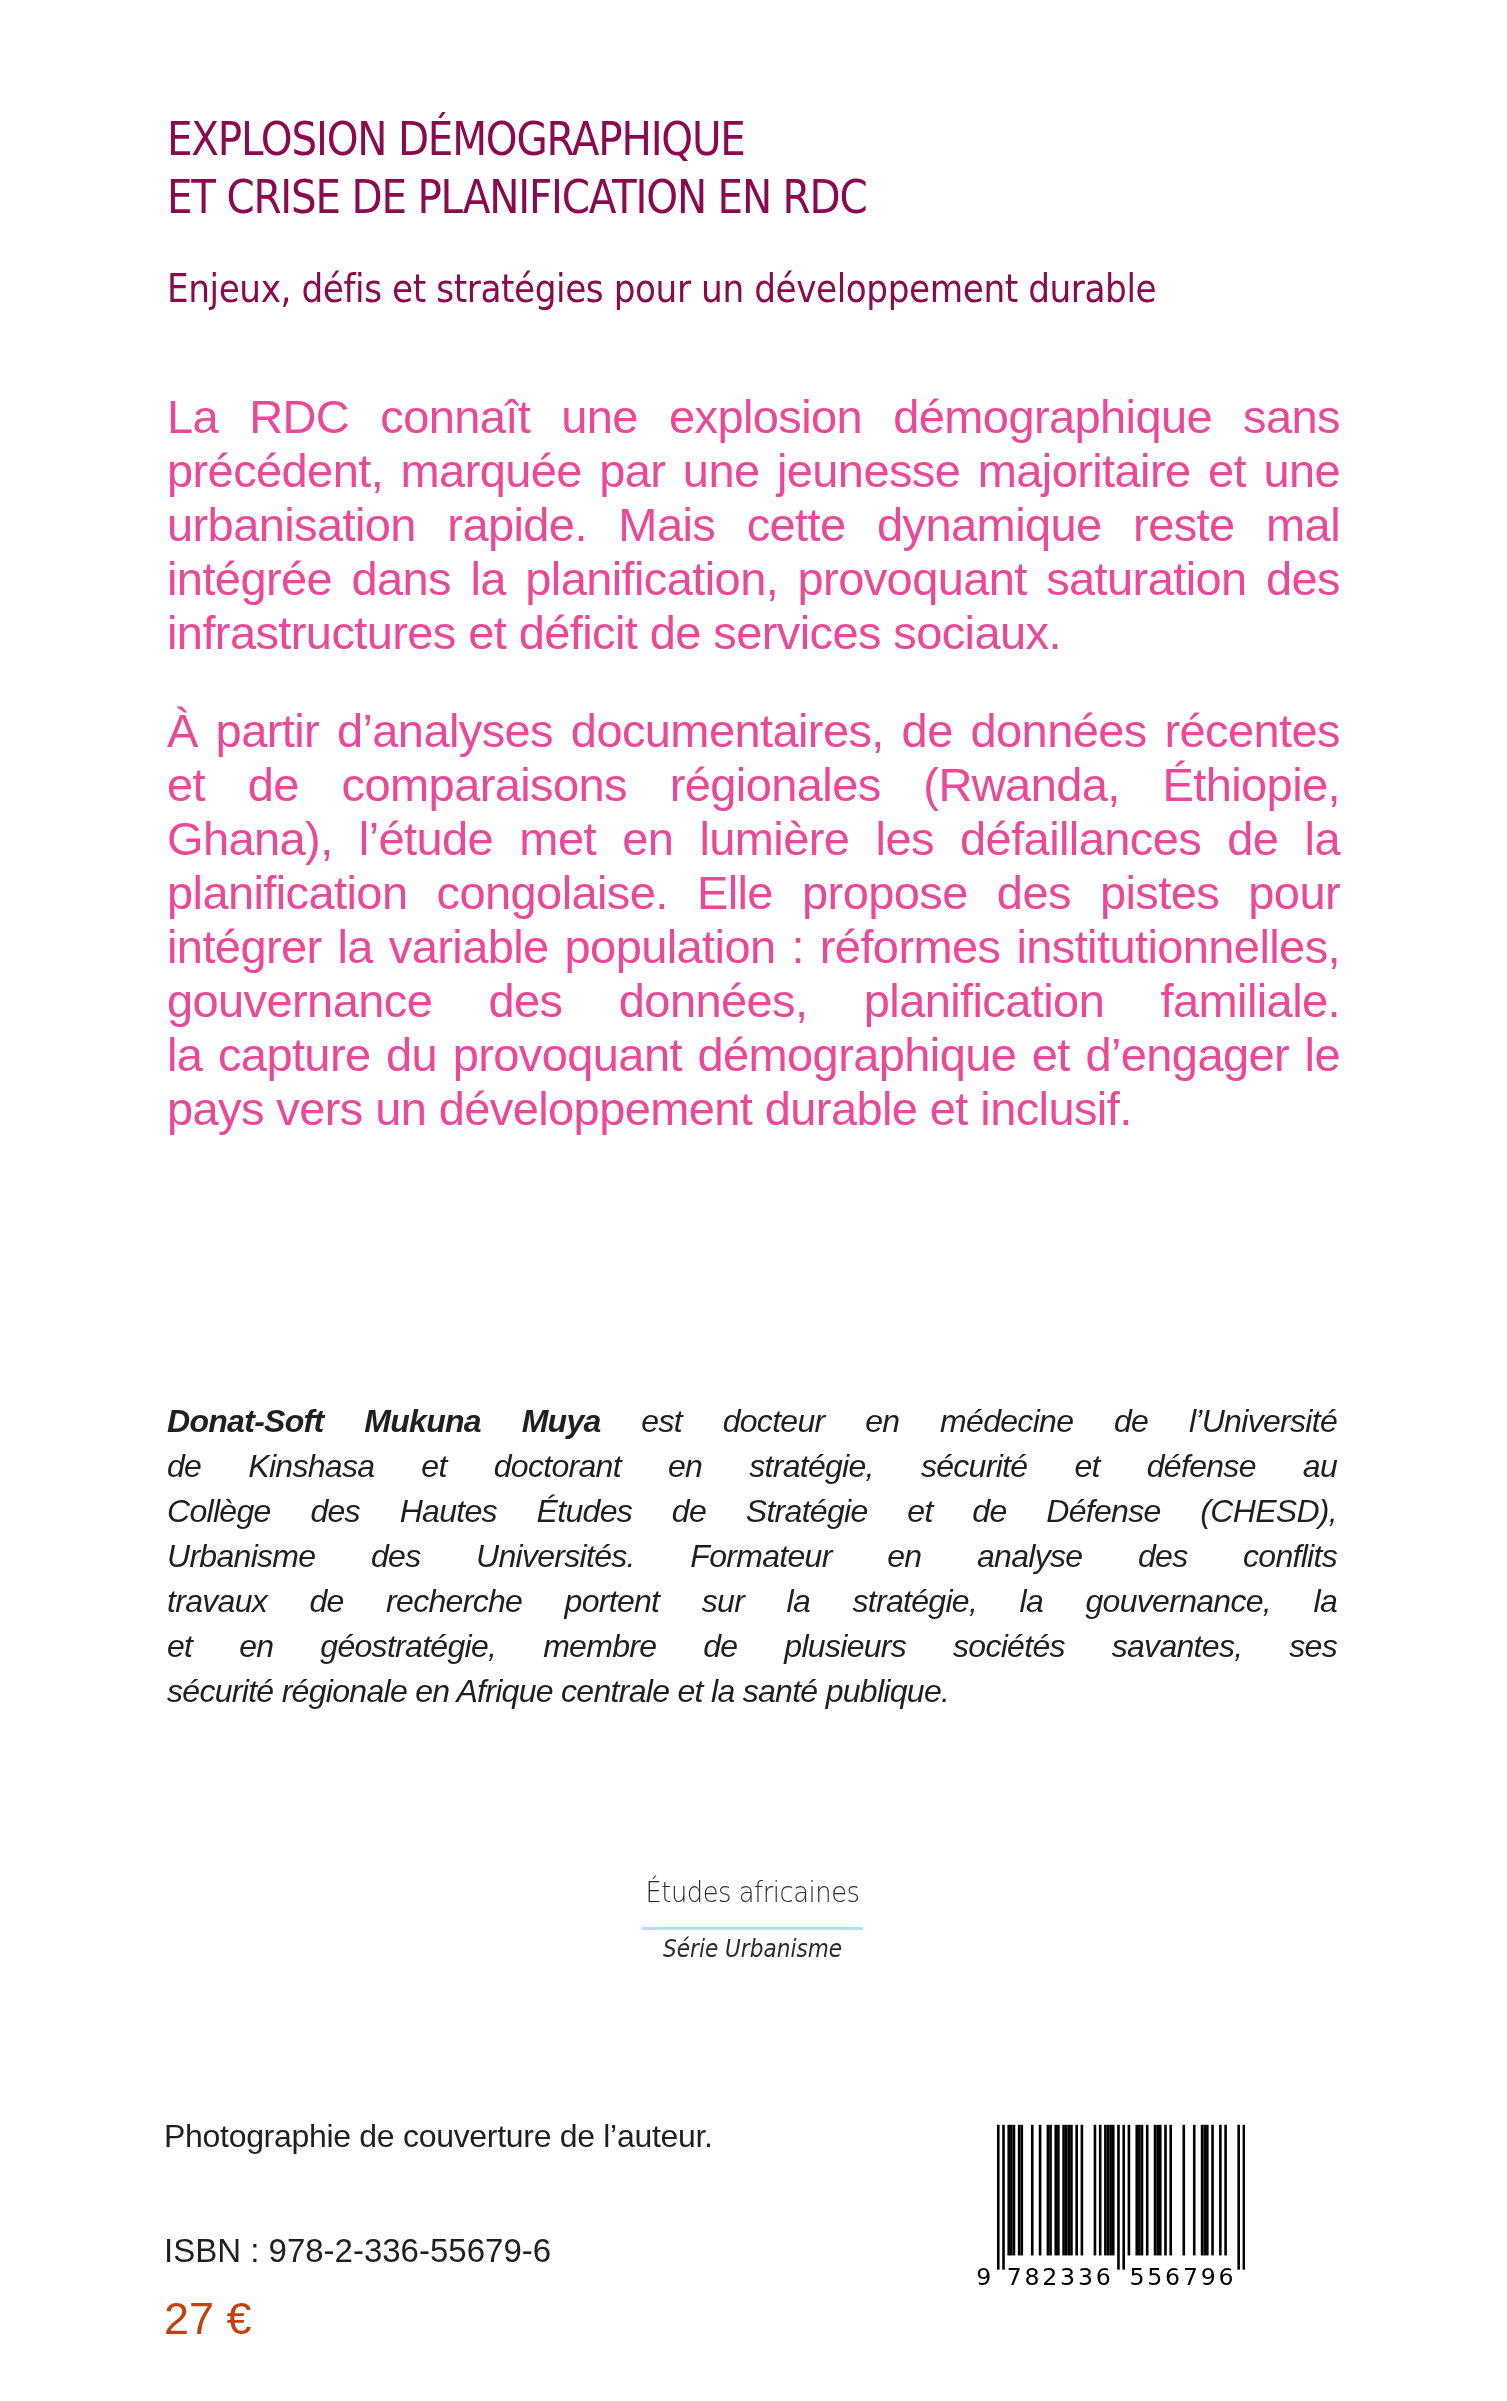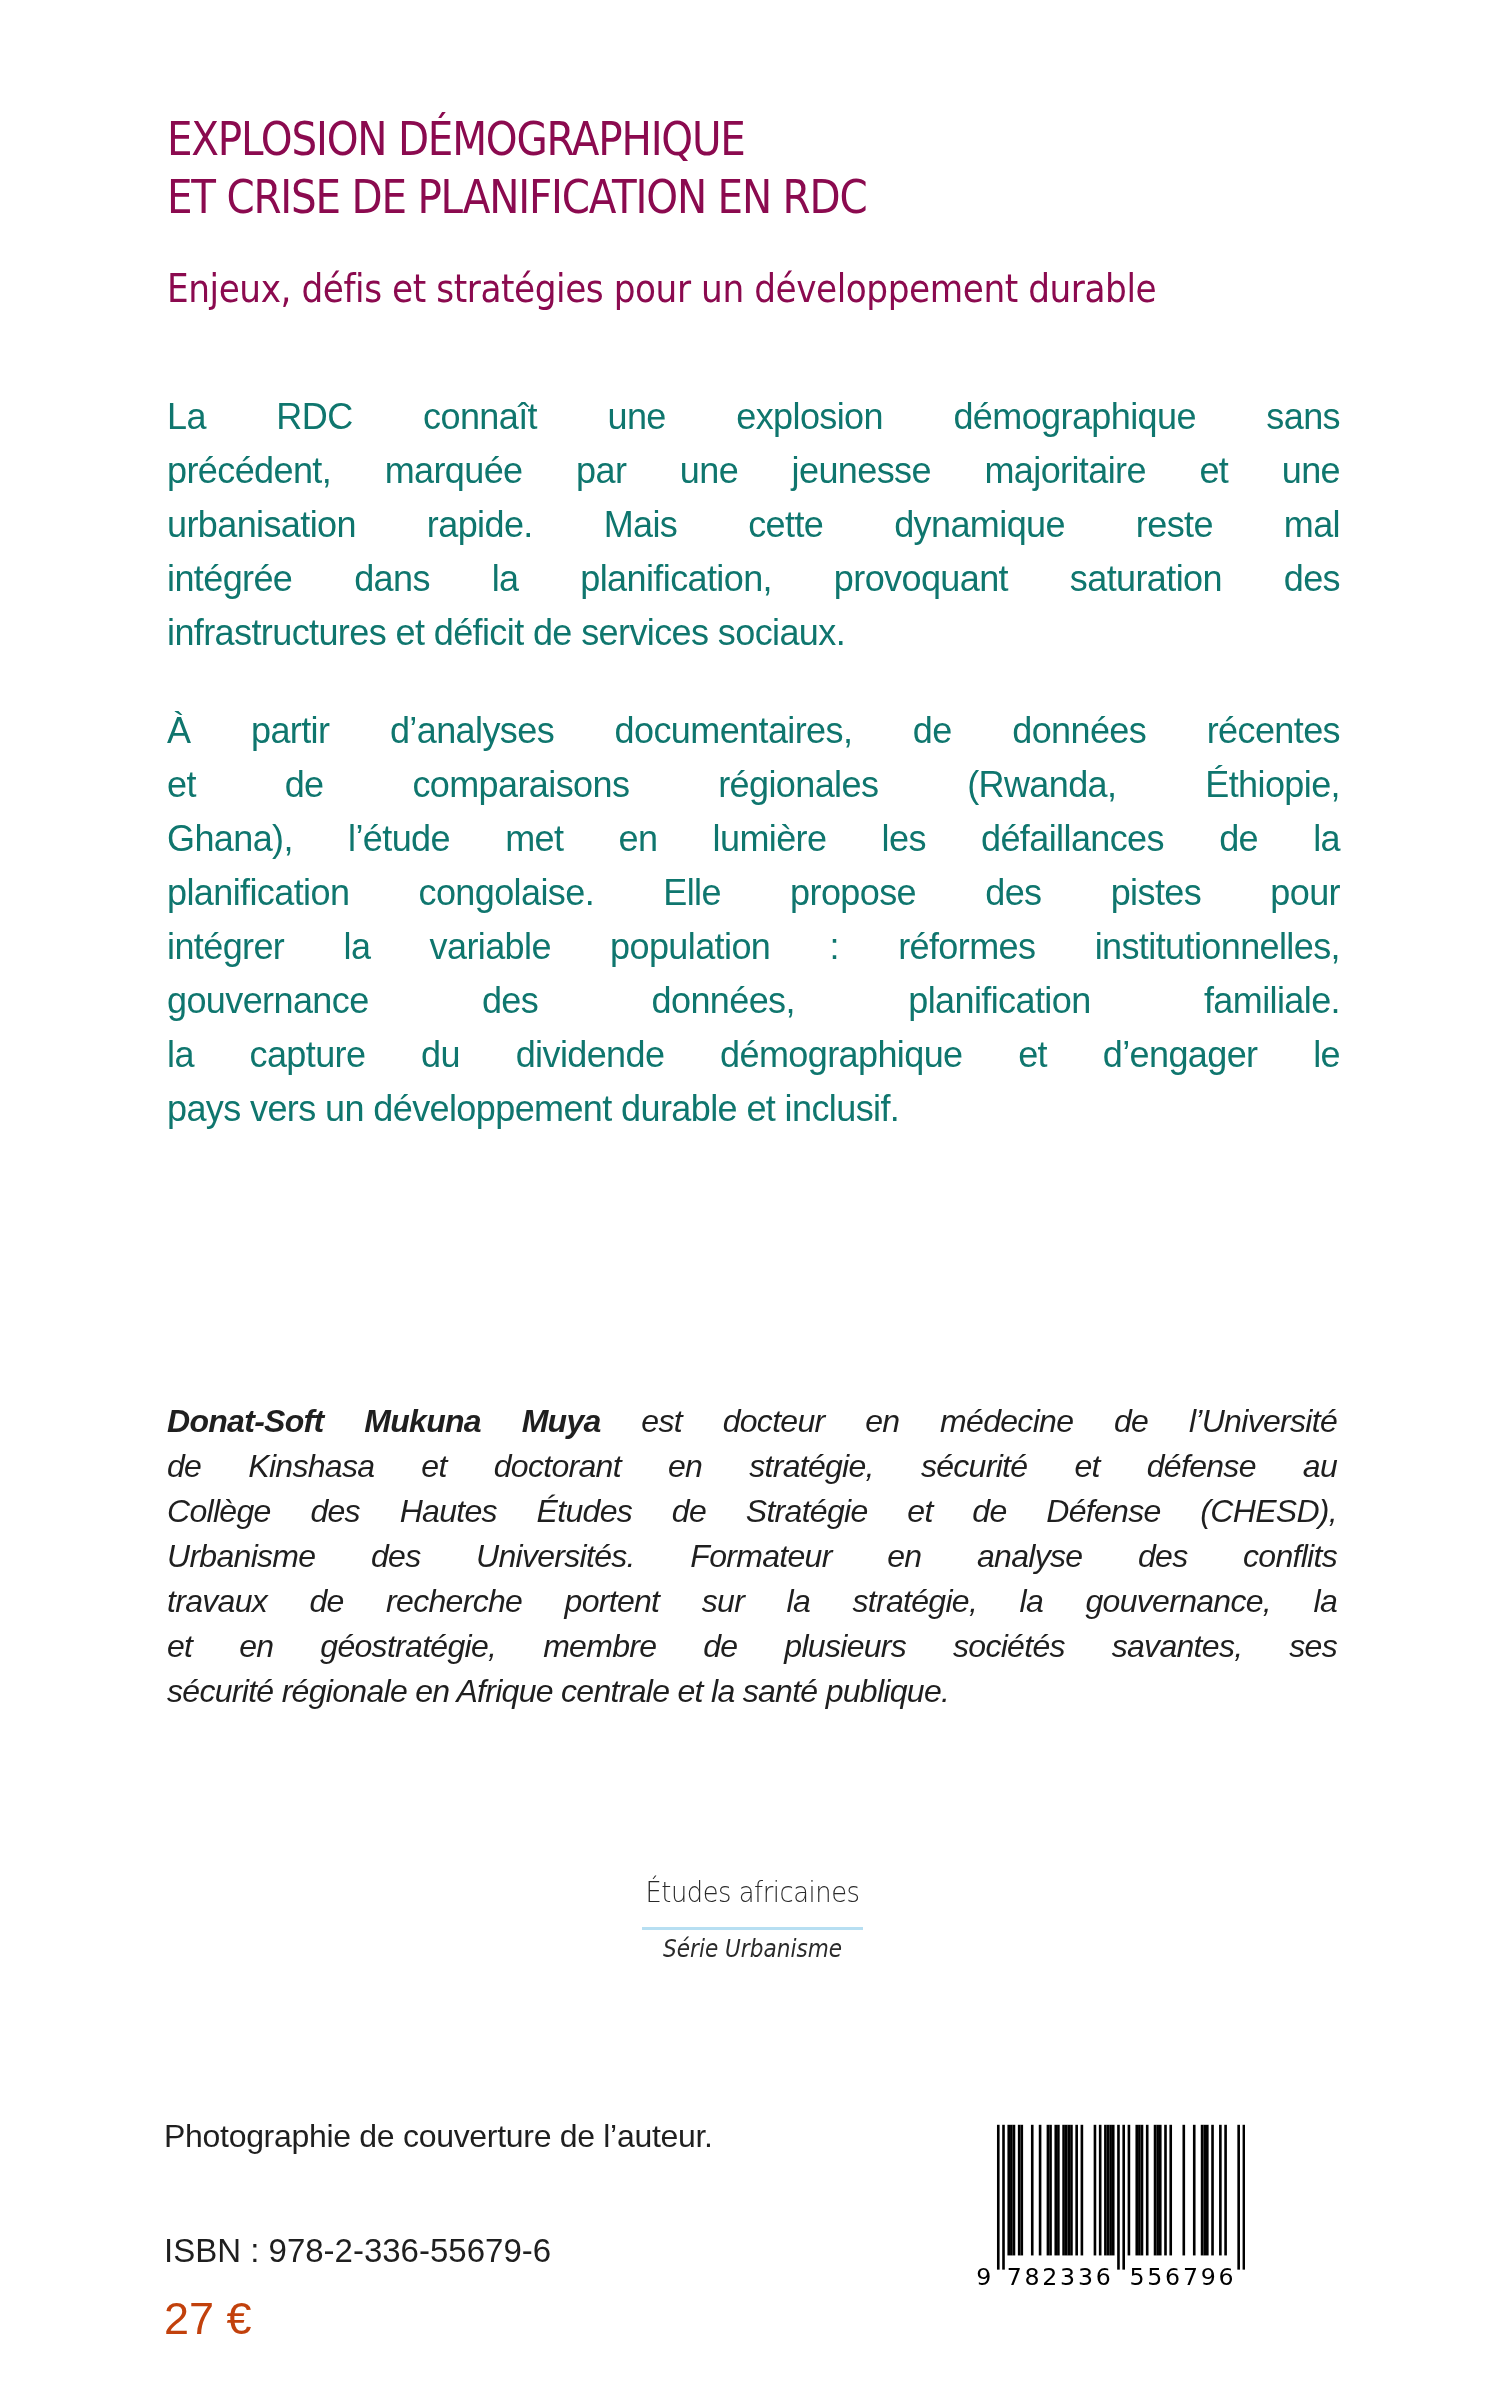--- a/index.html
+++ b/index.html
@@ -19,21 +19,21 @@
     position: absolute; left: 167px; top: 262px;
     font-family: "DejaVu Sans", sans-serif;
     font-size: 39px; line-height: 53px; color: #8b0a4f;
     white-space: nowrap; letter-spacing: -0.5px;
     transform: scaleX(0.88); transform-origin: left top;
   }
 
   .body-text {
     position: absolute; left: 167px; width: 1173px;
     font-family: "Liberation Sans", sans-serif;
-    font-size: 36px; line-height: 54px; color: #0f766e;
+    font-size: 47px; line-height: 54px; color: #ec4899;
     letter-spacing: -0.6px;
   }
   .body-text .ln { display: block; height: 54px; white-space: nowrap; text-align: justify; text-align-last: justify; }
   .body-text .ln.last { text-align-last: left; }
   #para1 { top: 390px; }
   #para2 { top: 704px; }
 
   .bio {
     position: absolute; left: 167px; top: 1361px; width: 1170px;
     font-family: "Liberation Sans", sans-serif; font-style: italic;
@@ -88,21 +88,21 @@
     <span class="ln last">infrastructures et déficit de services sociaux.</span>
   </div>
 
   <div class="body-text" id="para2">
     <span class="ln">À partir d’analyses documentaires, de données récentes</span>
     <span class="ln">et de comparaisons régionales (Rwanda, Éthiopie,</span>
     <span class="ln">Ghana), l’étude met en lumière les défaillances de la</span>
     <span class="ln">planification congolaise. Elle propose des pistes pour</span>
     <span class="ln">intégrer la variable population : réformes institutionnelles,</span>
     <span class="ln">gouvernance des données, planification familiale.</span>
-    <span class="ln">la capture du dividende démographique et d’engager le</span>
+    <span class="ln">la capture du provoquant démographique et d’engager le</span>
     <span class="ln last">pays vers un développement durable et inclusif.</span>
   </div>
 
   <div class="bio">
     <span class="ln"><span class="author">Donat-Soft Mukuna Muya</span><span> est docteur en médecine de l’Université</span></span>
     <span class="ln">de Kinshasa et doctorant en stratégie, sécurité et défense au</span>
     <span class="ln">Collège des Hautes Études de Stratégie et de Défense (CHESD),</span>
     <span class="ln">Urbanisme des Universités. Formateur en analyse des conflits</span>
     <span class="ln">travaux de recherche portent sur la stratégie, la gouvernance, la</span>
     <span class="ln">et en géostratégie, membre de plusieurs sociétés savantes, ses</span>

